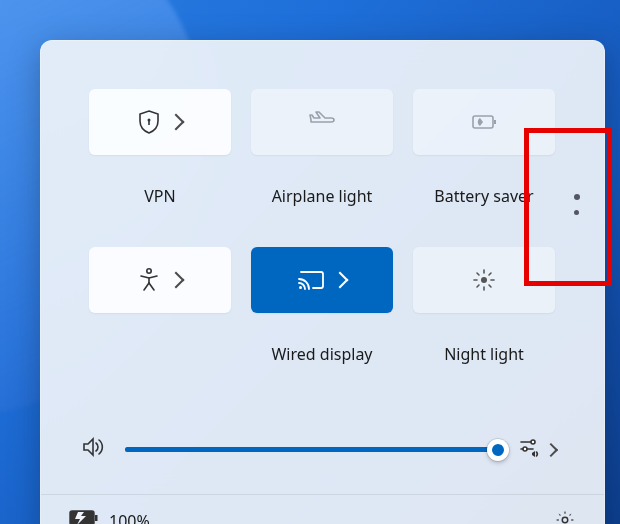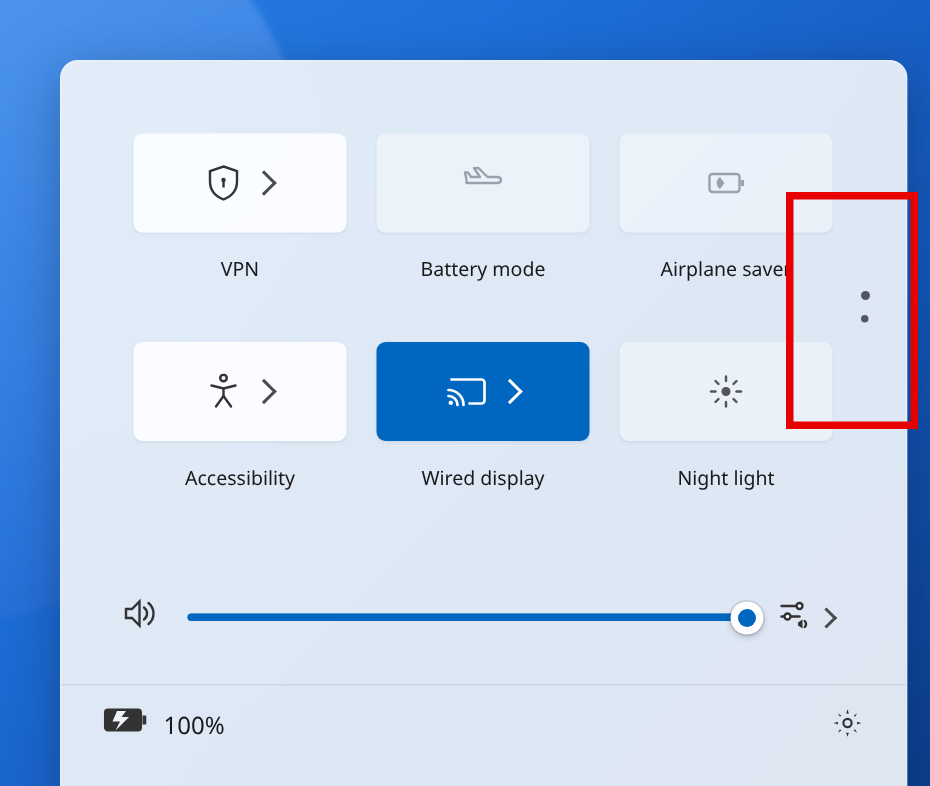--- a/index.html
+++ b/index.html
@@ -70,22 +70,22 @@
     box-sizing: border-box;
     box-shadow: 0 1px 2px rgba(0,0,0,0.06);
   }
   .tile.off {
     background: rgba(255,255,255,0.4);
   }
   .tile.active {
     background: #0067c0;
   }
   .tile-label {
-    margin-top: 15px;
-    font-size: 13px;
+    margin-top: 30px;
+    font-size: 16px;
     color: #1a1a1a;
     text-align: center;
   }
   .tile svg { display: block; }
 
   .chev {
     width: 10px; height: 10px;
     border-right: 2px solid #4b4b4b;
     border-bottom: 2px solid #4b4b4b;
     transform: rotate(-45deg);
@@ -204,50 +204,49 @@
     </div>
 
     <div class="tile-wrap">
       <div class="tile off">
         <span>
           <svg width="26" height="22" viewBox="0 0 26 22" fill="none" stroke="#9aa1ab" stroke-width="1.6" stroke-linejoin="round">
             <path d="M2 11 L22 11 C24 11 25 10 25 9 C25 8 24 7 22 7 L16 7 L10 1 L7 1 L11 7 L5 7 L3 4 L1 4 L2 9 Z"></path>
           </svg>
         </span>
       </div>
-      <div class="tile-label">Battery mode</div>
+      <div class="tile-label">Airplane light</div>
     </div>
 
     <div class="tile-wrap">
       <div class="tile off">
         <span>
           <svg width="28" height="20" viewBox="0 0 28 20" fill="none" stroke="#9aa1ab" stroke-width="1.6">
             <rect x="3" y="4" width="20" height="12" rx="2"></rect>
             <rect x="24" y="8" width="2" height="4" fill="#9aa1ab" stroke="none"></rect>
             <path d="M10 6 C7 8 7 12 10 14 M10 6 L13 10 L10 14" fill="#9aa1ab" stroke="none"></path>
           </svg>
         </span>
       </div>
-      <div class="tile-label">Airplane saver</div>
+      <div class="tile-label">Battery saver</div>
     </div>
 
     <div class="tile-wrap">
       <div class="tile">
         <span>
           <svg width="22" height="24" viewBox="0 0 22 24" fill="none" stroke="#333" stroke-width="1.6" stroke-linecap="round">
             <circle cx="11" cy="3" r="2.2"></circle>
             <path d="M3 8 L11 10 L19 8"></path>
             <path d="M11 10 L11 15"></path>
             <path d="M11 15 L6 22"></path>
             <path d="M11 15 L16 22"></path>
           </svg>
         </span>
         <span class="chev"></span>
       </div>
-      <div class="tile-label">Accessibility</div>
     </div>
 
     <div class="tile-wrap">
       <div class="tile active">
         <span>
           <svg width="26" height="22" viewBox="0 0 26 22" fill="none" stroke="#fff" stroke-width="1.8" stroke-linecap="round">
             <path d="M3 3 H23 A2 2 0 0 1 25 5 V17 A2 2 0 0 1 23 19 H15"></path>
             <path d="M1 10 A10 10 0 0 1 11 20"></path>
             <path d="M1 14 A6 6 0 0 1 7 20"></path>
             <circle cx="2.5" cy="18.5" r="1.5" fill="#fff" stroke="none"></circle>

